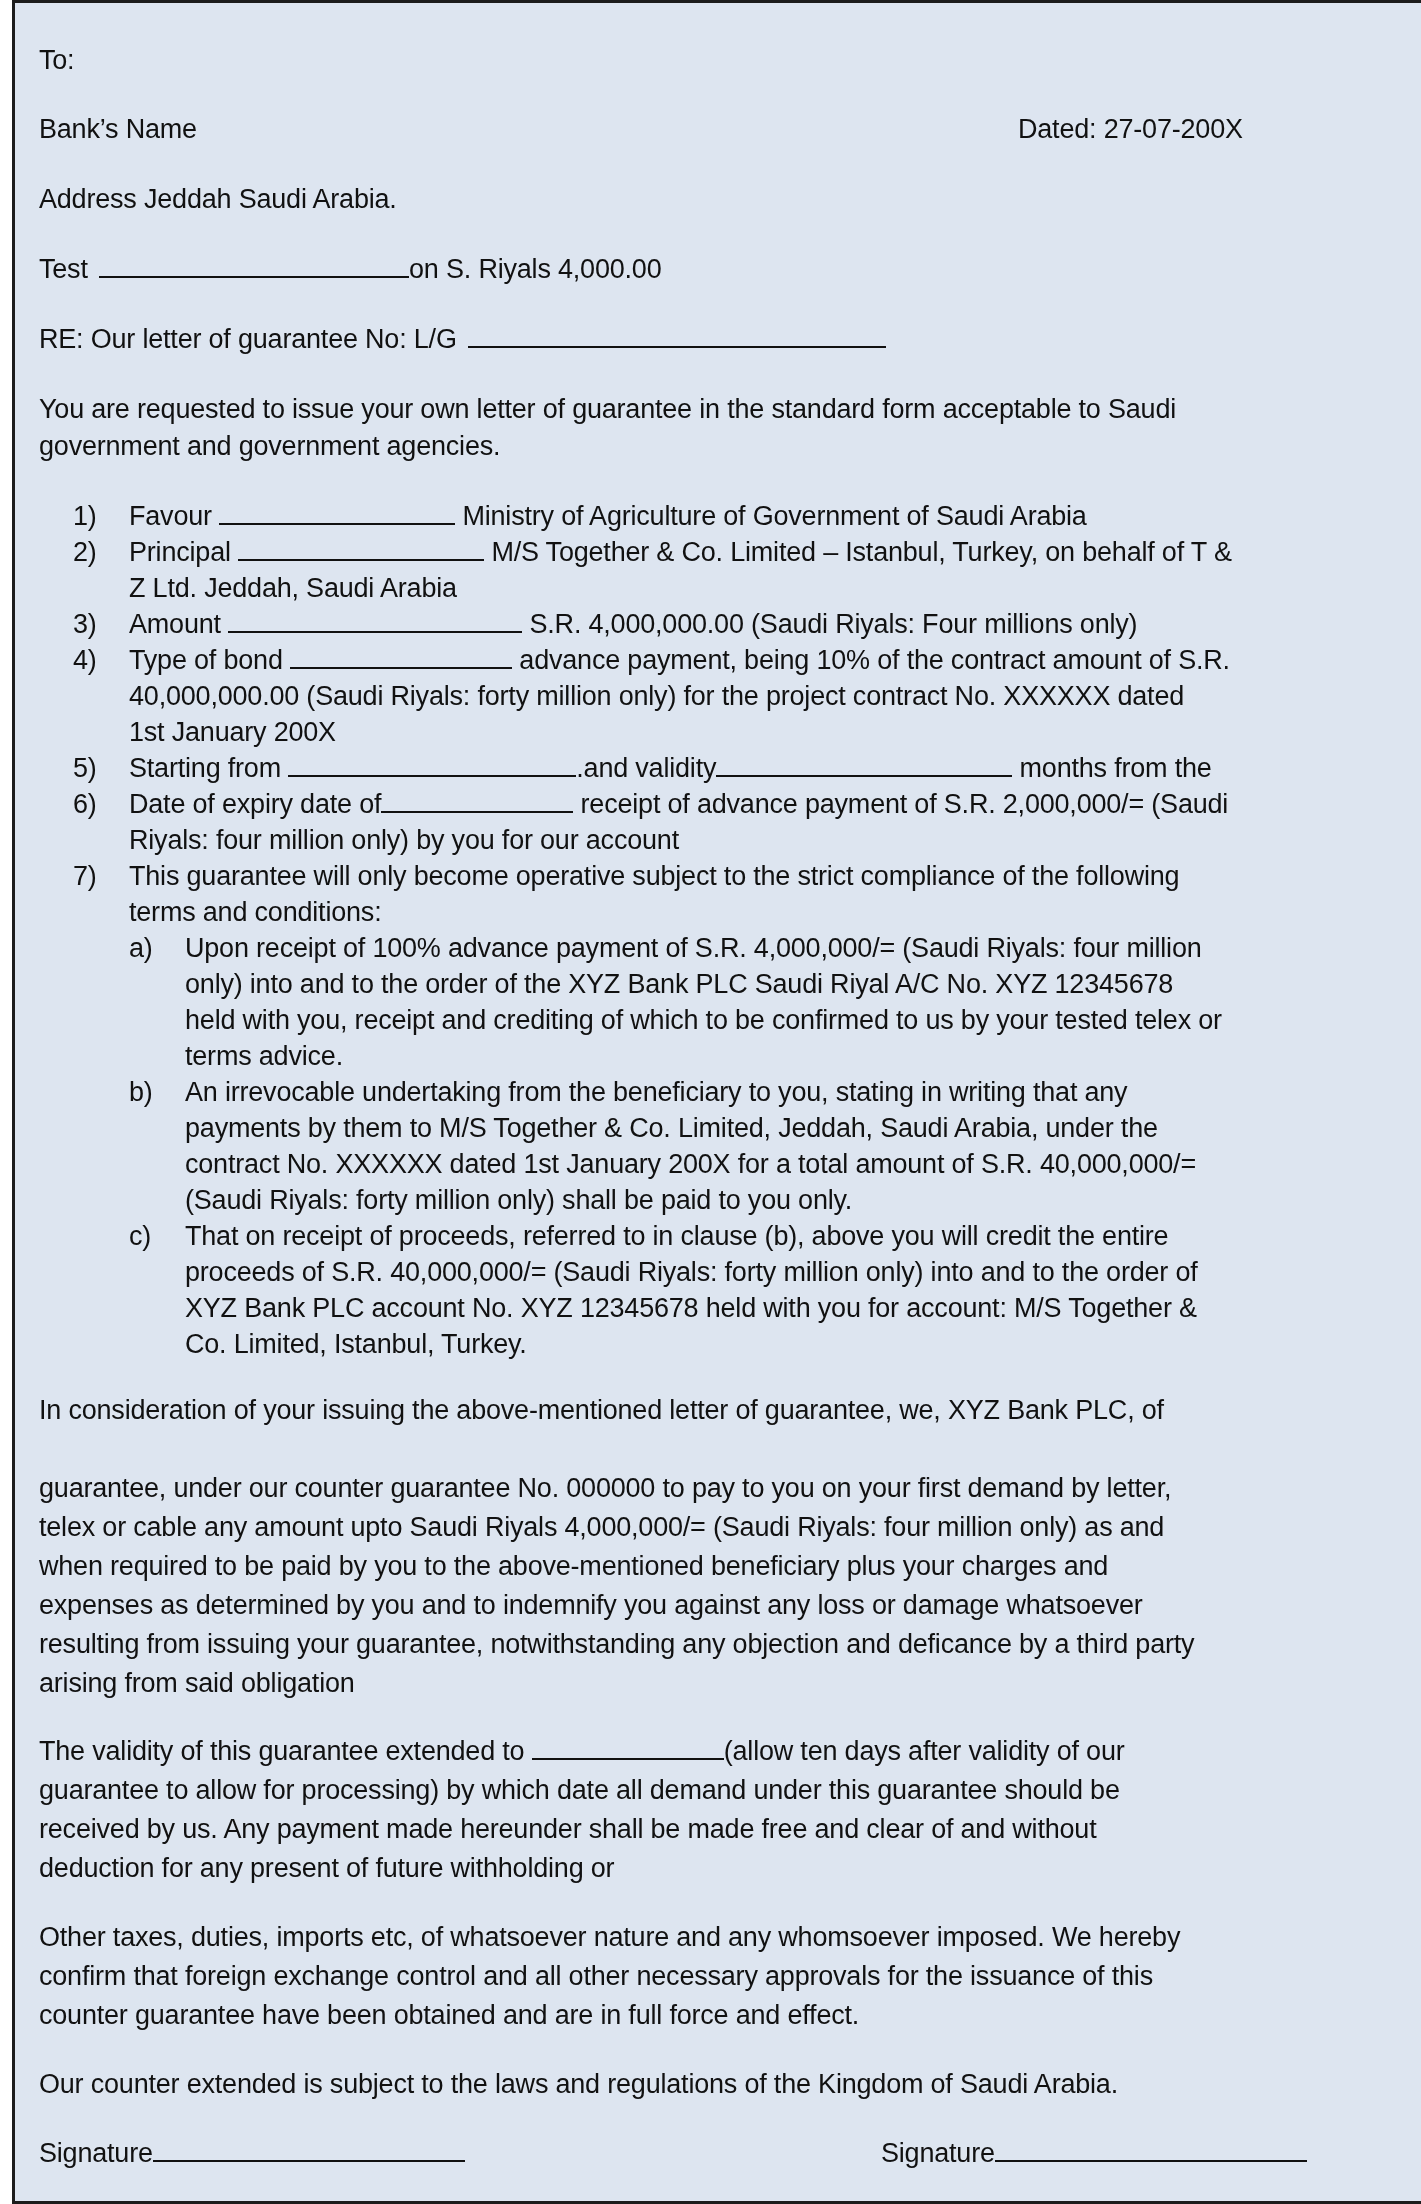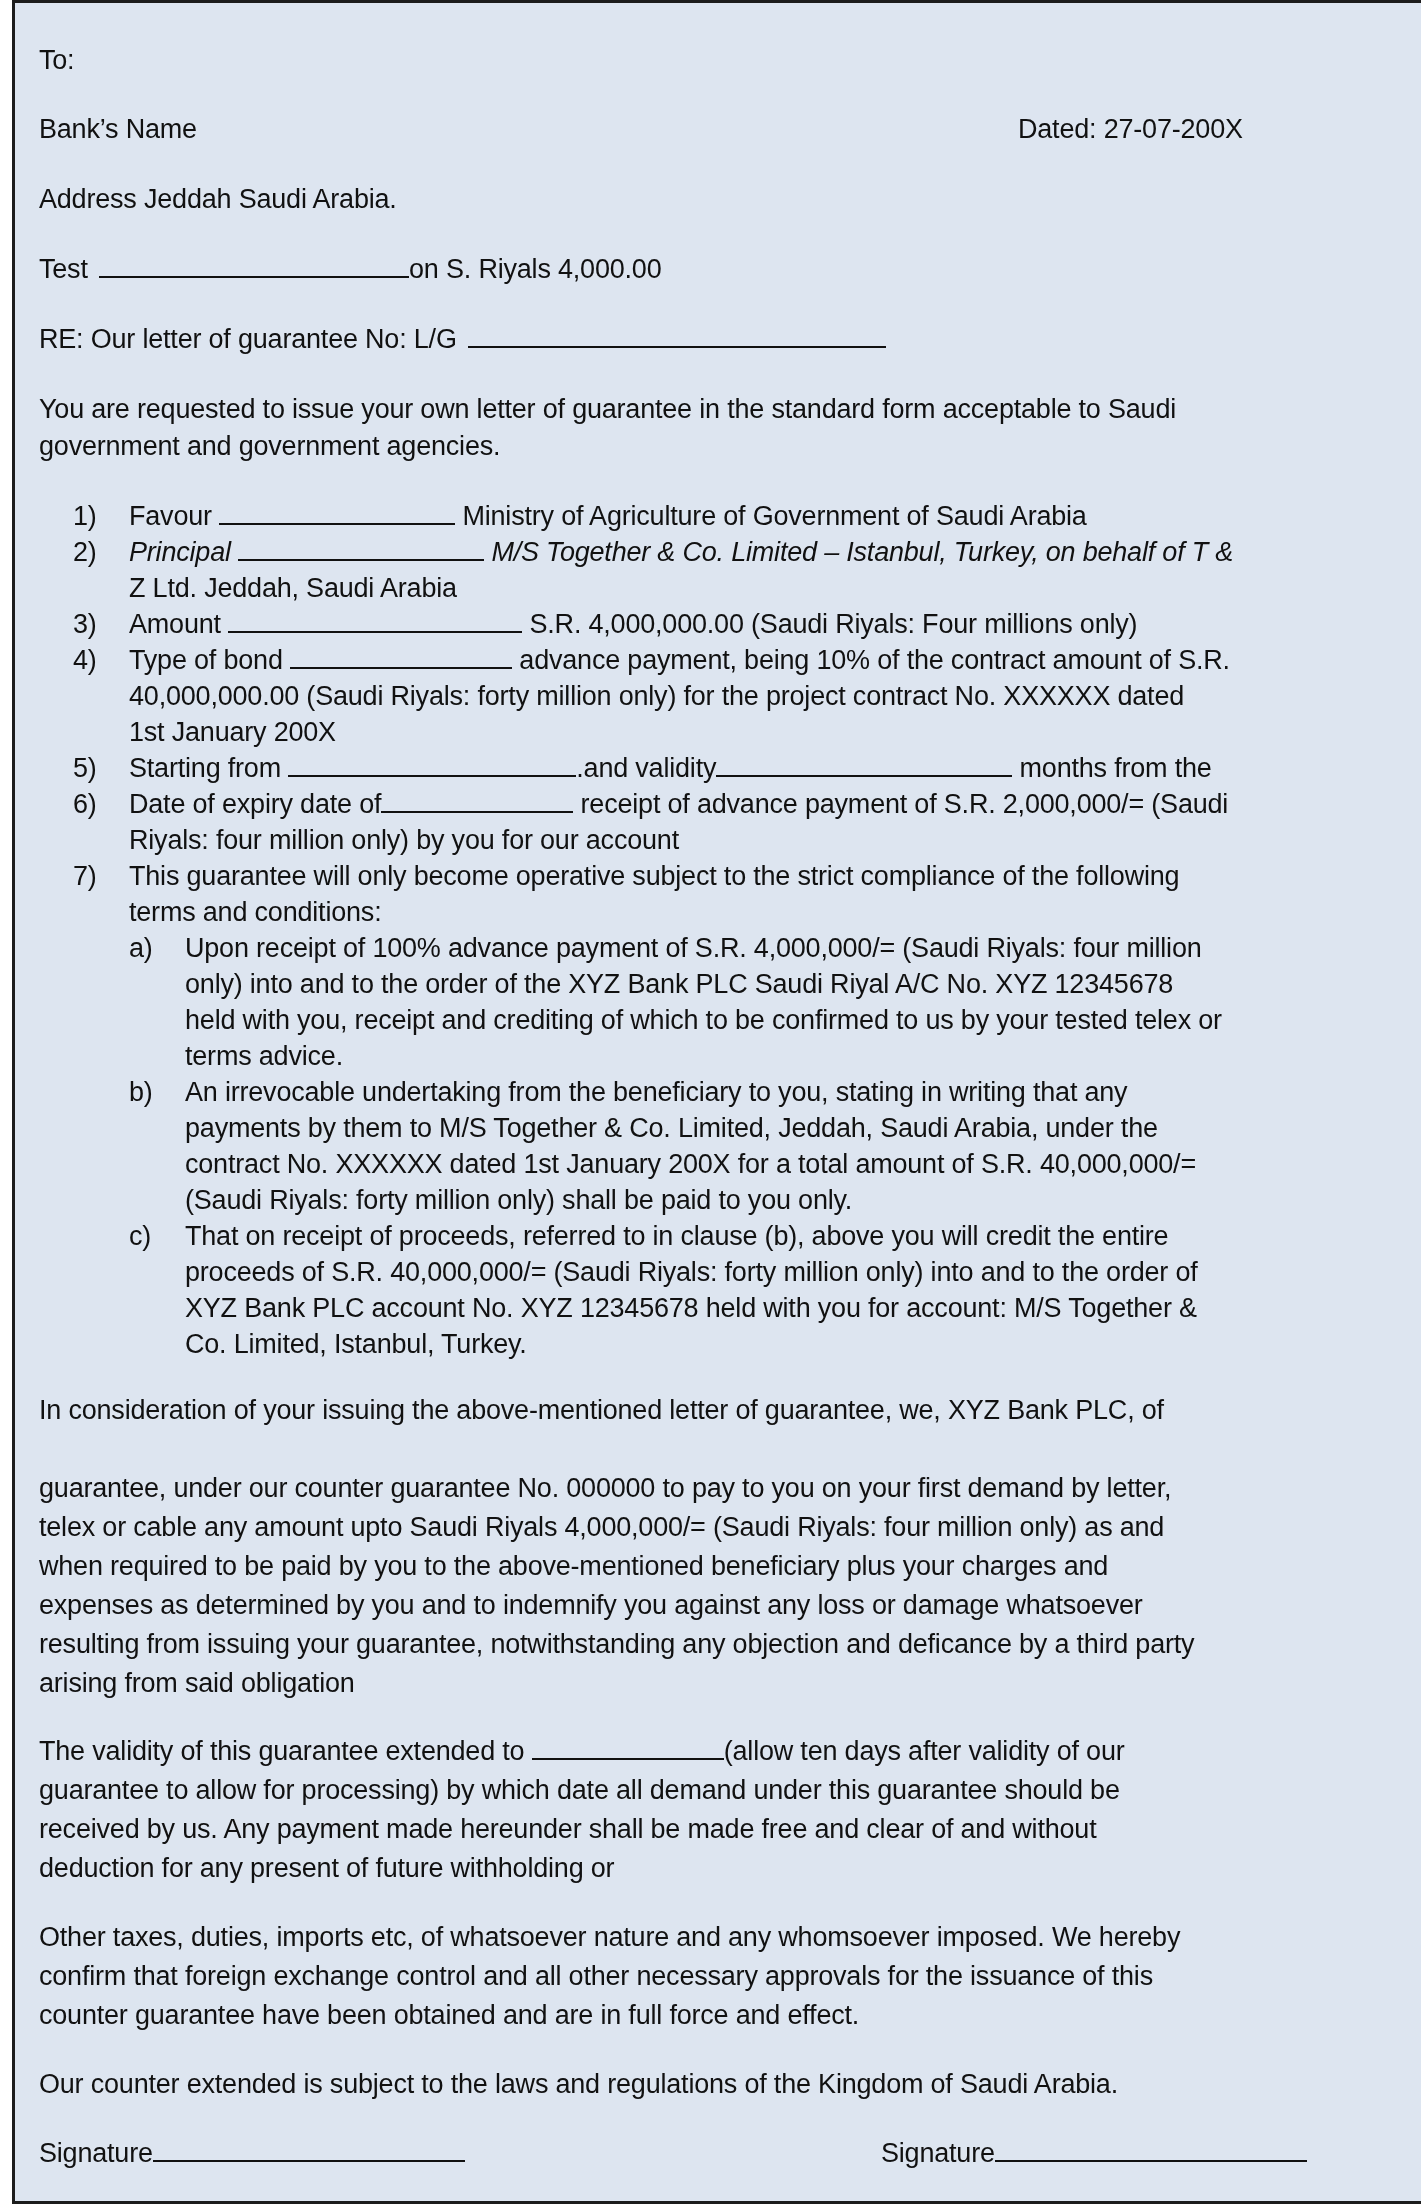--- a/index.html
+++ b/index.html
@@ -67,21 +67,21 @@
   <div class="line" style="left:24px; top:426px;">government and government agencies.</div>
 
   <div class="num" style="left:58px; top:496px;">1)</div>
   <div class="line" style="left:114px; top:496px;">
     <span>Favour</span>
     <span class="blank" style="width:236px;"></span>
     <span>Ministry of Agriculture of Government of Saudi Arabia</span>
   </div>
 
   <div class="num" style="left:58px; top:532px;">2)</div>
-  <div class="line" style="left:114px; top:532px;font-style:italic;">
+  <div class="line" style="left:114px; top:532px;">
     <span>Principal</span>
     <span class="blank" style="width:246px;"></span>
     <span>M/S Together &amp; Co. Limited – Istanbul, Turkey, on behalf of T &amp;</span>
   </div>
   <div class="line" style="left:114px; top:568px;">Z Ltd. Jeddah, Saudi Arabia</div>
 
   <div class="num" style="left:58px; top:604px;">3)</div>
   <div class="line" style="left:114px; top:604px;">
     <span>Amount</span>
     <span class="blank" style="width:294px;"></span>

